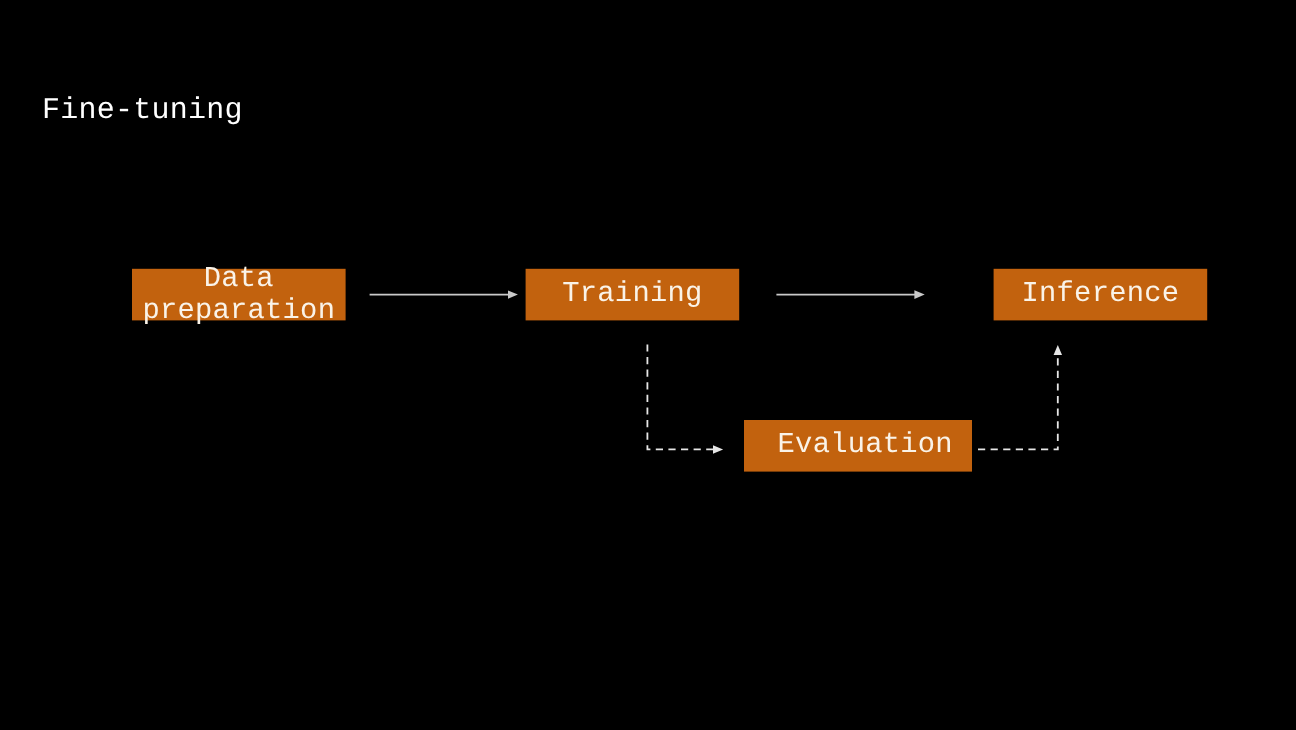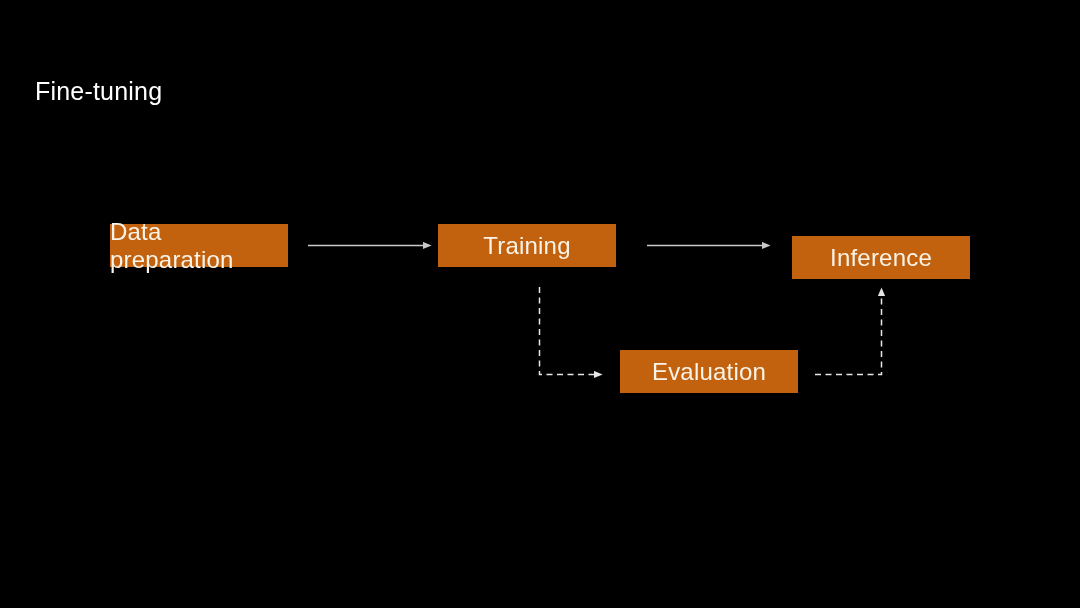--- a/index.html
+++ b/index.html
@@ -6,21 +6,22 @@
     margin: 0;
     padding: 0;
     background: #000;
   }
   .stage {
     position: relative;
     width: 1080px;
     height: 608px;
     overflow: hidden;
     background: var(--background, #000000);
-    font-family: Liberation Sans, sans-serif;
+    font-family: Liberation Mono, monospace;
+    text-align: center;
   }
   .slide-title {
     position: absolute;
     left: 35px;
     top: 76px;
     color: var(--title-text, #ffffff);
     font-size: 25px;
     line-height: 31px;
     letter-spacing: 0.2px;
   }
@@ -31,22 +32,22 @@
     background: var(--node-fill, #C2620E);
     color: var(--node-text, #FAF3E8);
     display: flex;
     align-items: center;
     justify-content: center;
     font-size: 24px;
     letter-spacing: 0.2px;
   }
   #node-data-preparation { left: 110px; top: 224px; }
   #node-training         { left: 438px; top: 224px; }
-  #node-inference        { left: 792px; top: 224px; margin-top: 12px; }
-  #node-evaluation       { left: 620px; top: 350px; }
+  #node-inference        { left: 828px; top: 224px; }
+  #node-evaluation       { left: 620px; top: 350px; padding-left: 12px; }
 
   svg.connectors {
     position: absolute;
     left: 0; top: 0;
     width: 1080px;
     height: 608px;
     pointer-events: none;
   }
   .edge-solid {
     stroke: var(--solid-arrow, #C9C9C9);

